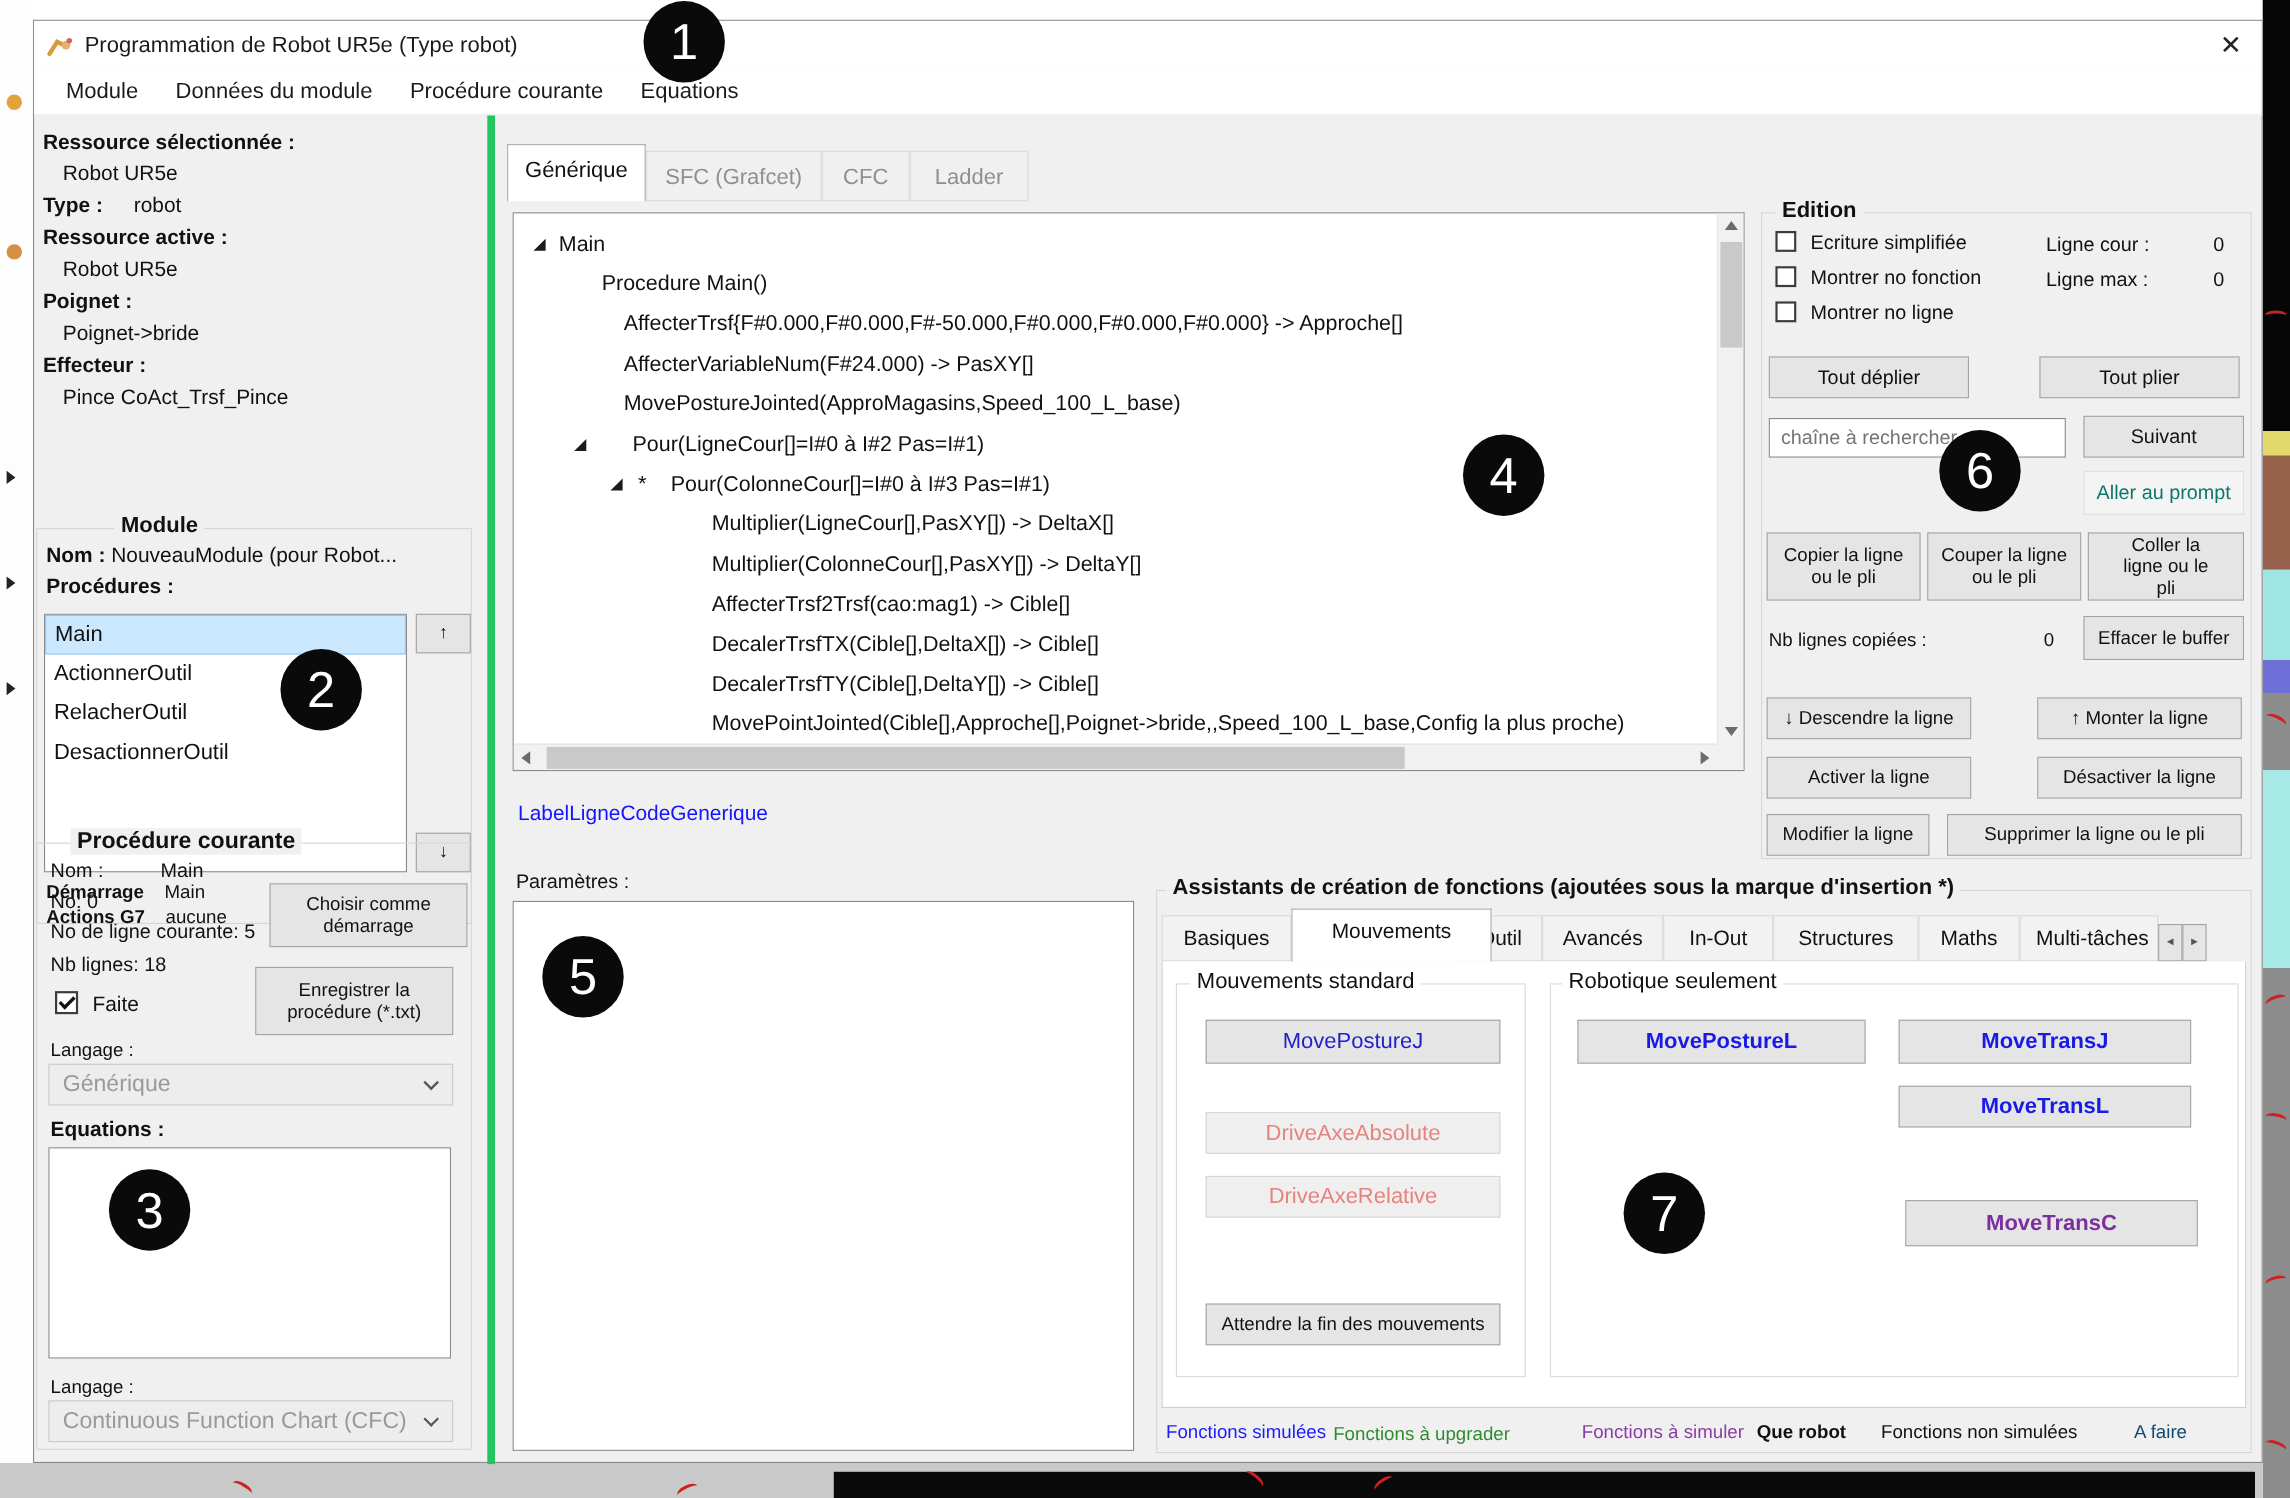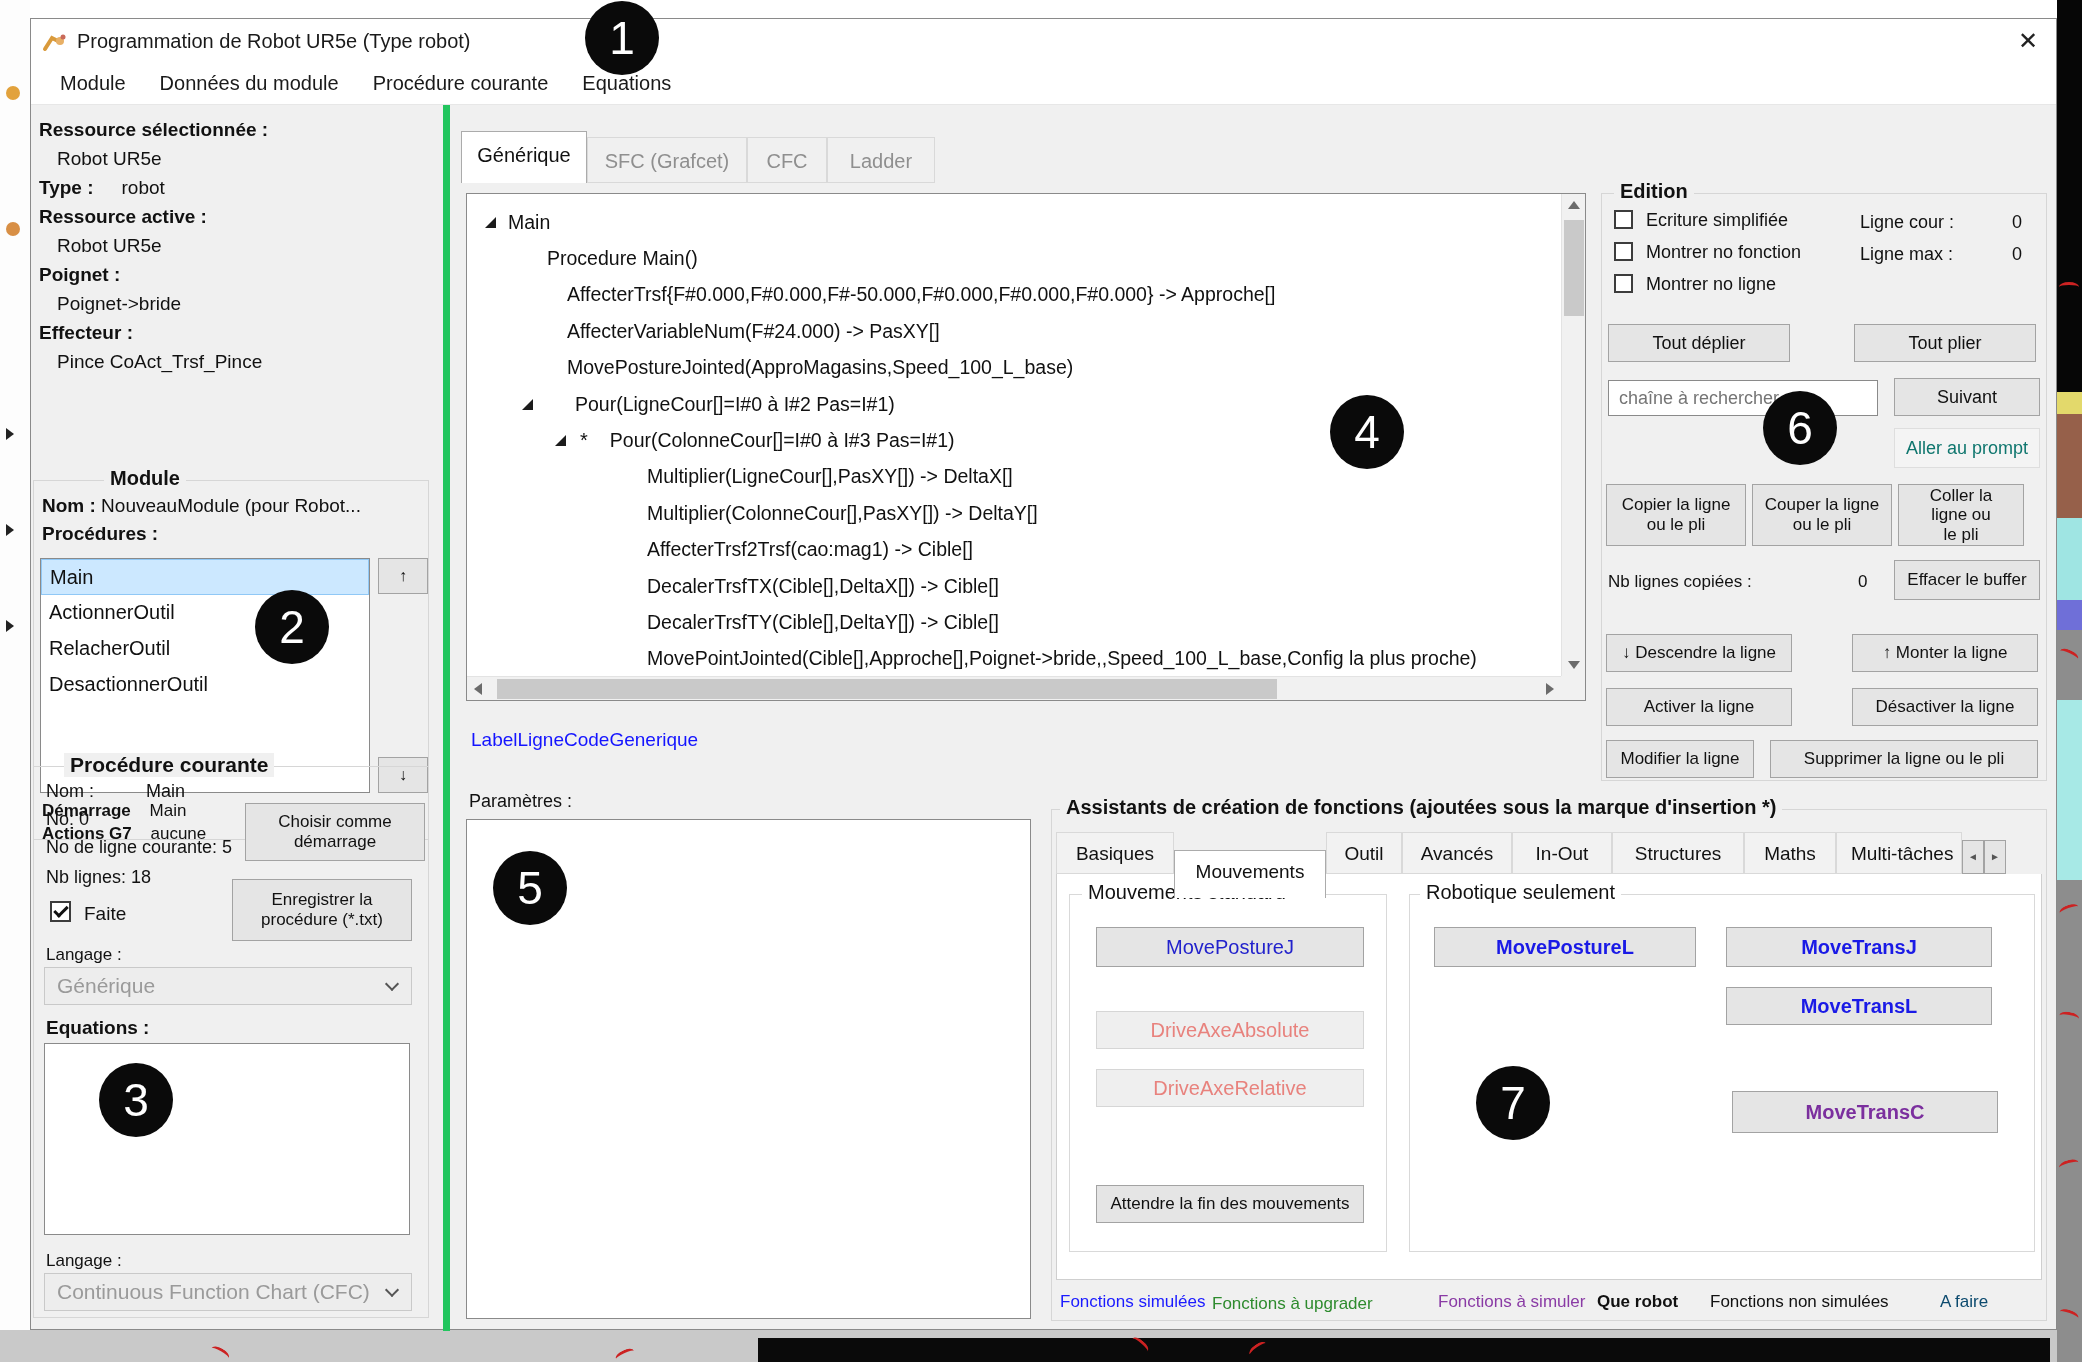--- a/index.html
+++ b/index.html
@@ -254,37 +254,37 @@
       <div class="lbl" style="right:24px;top:18px;">0</div>
       <div class="lbl" style="left:258px;top:50px;">Ligne max :</div>
       <div class="lbl" style="right:24px;top:50px;">0</div>
       <div class="btn" style="left:6px;top:130px;width:182px;height:38px;">Tout déplier</div>
       <div class="btn" style="left:252px;top:130px;width:182px;height:38px;">Tout plier</div>
       <input style="position: absolute; left: 6px; top: 186px; width: 270px; height: 36px; border: 1px solid rgb(138, 138, 138); font-size: 18px; padding: 0px 10px; color: rgb(51, 51, 51);" placeholder="chaîne à rechercher">
       <div class="btn" style="left:292px;top:184px;width:146px;height:38px;">Suivant</div>
       <div class="btn disabled" style="left:292px;top:234px;width:146px;height:40px;">Aller au prompt</div>
       <div class="btn" style="left:4px;top:290px;width:140px;height:62px;font-size:17px;padding:0 8px;">Copier la ligne ou le pli</div>
       <div class="btn" style="left:150px;top:290px;width:140px;height:62px;font-size:17px;padding:0 8px;">Couper la ligne ou le pli</div>
-      <div class="btn" style="left:296px;top:290px;width:126px;height:62px;font-size:17px;padding:0 24px;">Coller la ligne ou le pli</div>
+      <div class="btn" style="left:296px;top:290px;width:142px;height:62px;font-size:17px;padding:0 24px;">Coller la ligne ou le pli</div>
       <div class="lbl" style="left:6px;top:378px;font-size:17px;">Nb lignes copiées :</div>
       <div class="lbl" style="left:256px;top:378px;font-size:17px;">0</div>
       <div class="btn" style="left:292px;top:366px;width:146px;height:40px;font-size:17px;">Effacer le buffer</div>
       <div class="btn" style="left:4px;top:440px;width:186px;height:38px;font-size:17px;">↓ Descendre la ligne</div>
       <div class="btn" style="left:250px;top:440px;width:186px;height:38px;font-size:17px;">↑ Monter la ligne</div>
       <div class="btn" style="left:4px;top:494px;width:186px;height:38px;font-size:17px;">Activer la ligne</div>
       <div class="btn" style="left:250px;top:494px;width:186px;height:38px;font-size:17px;">Désactiver la ligne</div>
       <div class="btn" style="left:4px;top:546px;width:148px;height:38px;font-size:17px;">Modifier la ligne</div>
       <div class="btn" style="left:168px;top:546px;width:268px;height:38px;font-size:17px;">Supprimer la ligne ou le pli</div>
     </div>
 
     <div class="gbox" style="left:1020px;top:790px;width:996px;height:512px;">
       <span class="glegend" style="left:8px;font-size:20px;">Assistants de création de fonctions (ajoutées sous la marque d'insertion *)</span>
 
       <div class="atab" style="left:4px;top:22px;width:118px;">Basiques</div>
-      <div class="atab active" style="left:122px;top:16px;width:152px;margin-top:24px;">Mouvements</div>
+      <div class="atab active" style="left:122px;top:16px;width:182px;">Mouvements</div>
       <div class="atab" style="left:274px;top:22px;width:76px;">Outil</div>
       <div class="atab" style="left:350px;top:22px;width:110px;">Avancés</div>
       <div class="atab" style="left:460px;top:22px;width:100px;">In-Out</div>
       <div class="atab" style="left:560px;top:22px;width:132px;">Structures</div>
       <div class="atab" style="left:692px;top:22px;width:92px;">Maths</div>
       <div class="atab" style="left:784px;top:22px;width:126px;text-align:left;padding-left:14px;">Multi-tâches</div>
       <div class="btn" style="left:910px;top:30px;width:22px;height:34px;font-size:10px;color:#555;">◄</div>
       <div class="btn" style="left:932px;top:30px;width:22px;height:34px;font-size:10px;color:#555;">►</div>
 
       <div class="abs" style="left:4px;top:64px;width:986px;height:406px;background:#fff;border:1px solid #cfcfcf;border-top:none;">

